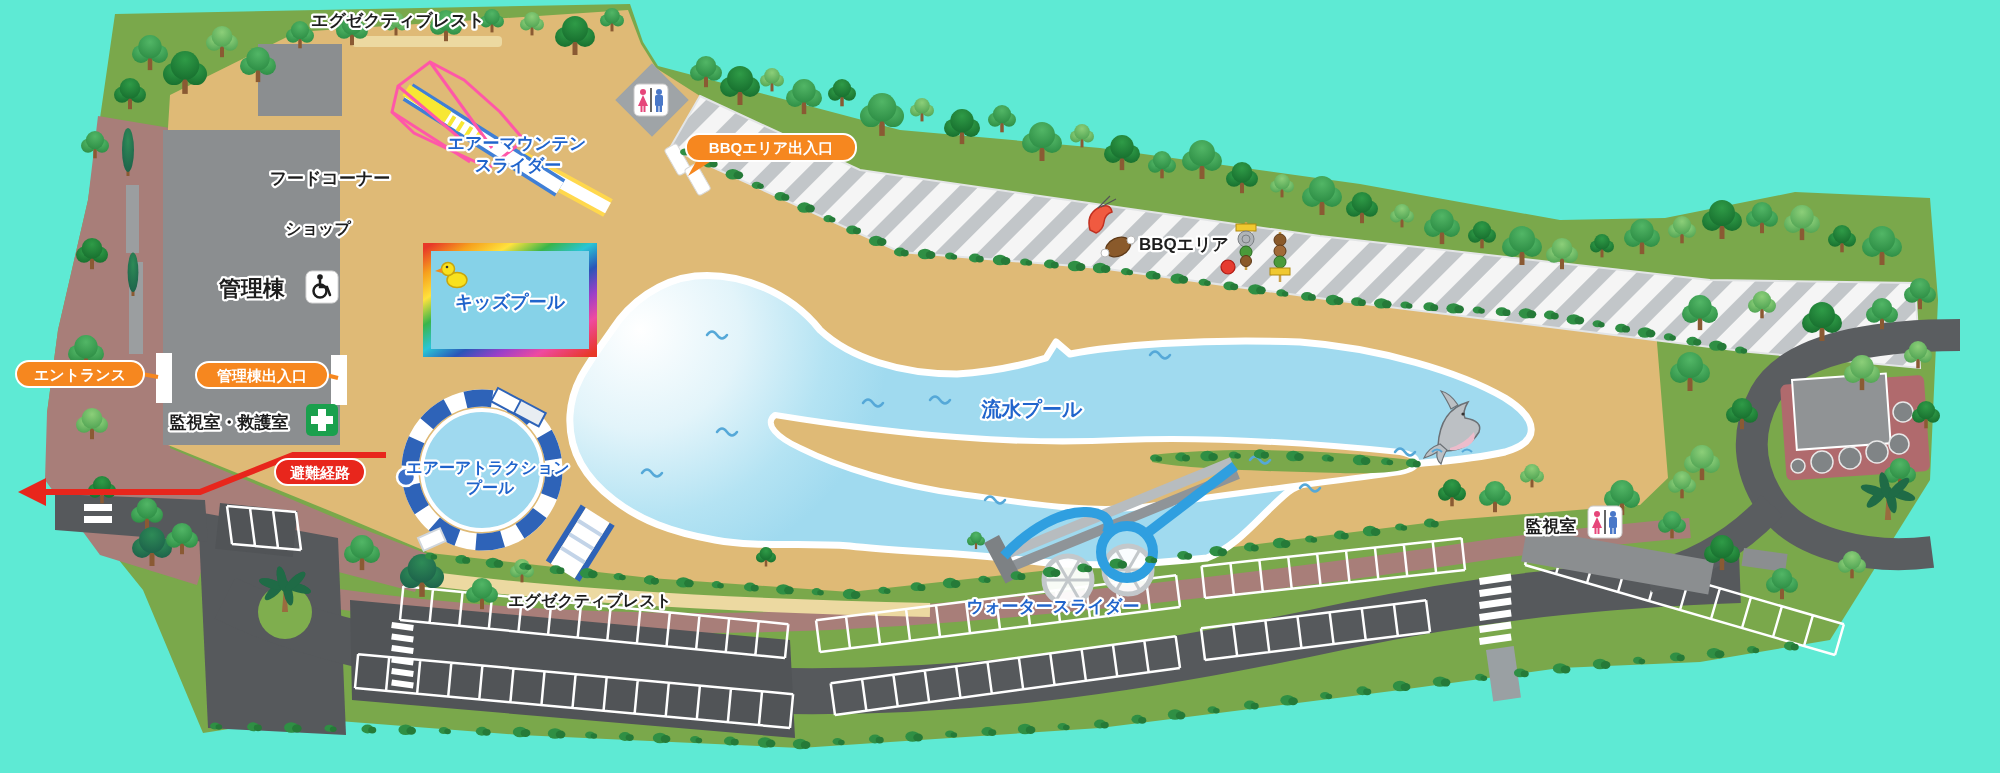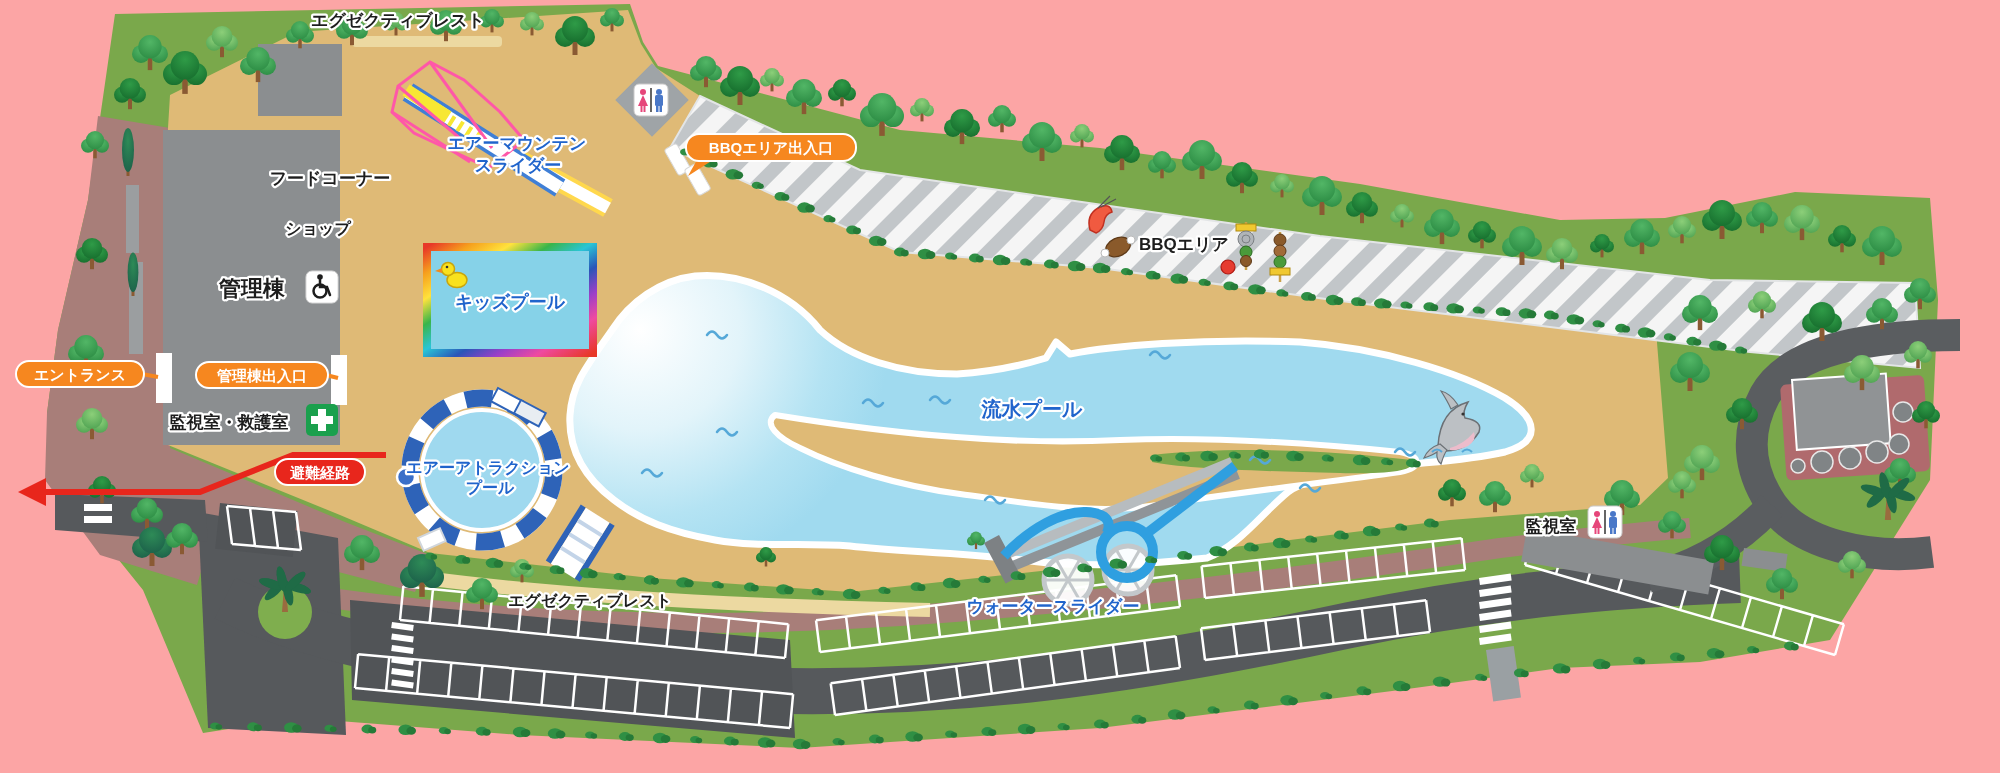--- a/index.html
+++ b/index.html
@@ -1,16 +1,16 @@
 <!DOCTYPE html>
 <html><head>
 <meta charset="utf-8">
 <style>
   html,body{margin:0;padding:0;background:#fff;}
-  .stage{position:relative;width:2000px;height:773px;background:#fca5a5;overflow:hidden;
+  .stage{position:relative;width:2000px;height:773px;background:#5eead4;overflow:hidden;
          font-family:"Liberation Sans","DejaVu Sans",sans-serif;}
   svg{display:block}
   text{font-family:"Liberation Sans","DejaVu Sans",sans-serif;font-weight:bold;}
   .ol{paint-order:stroke;stroke:#ffffff;stroke-width:4.5px;stroke-linejoin:round;}
   .tk{fill:#1d1d1d;}
   .tb{fill:#2064cc;}
   .tw{fill:#ffffff;stroke:none;}
 </style>
 </head>
 <body>

